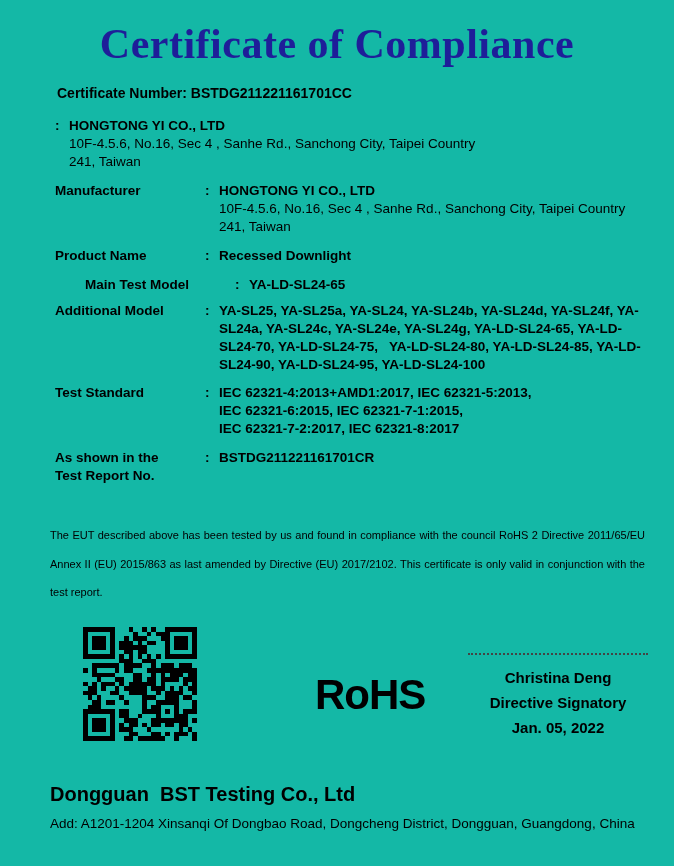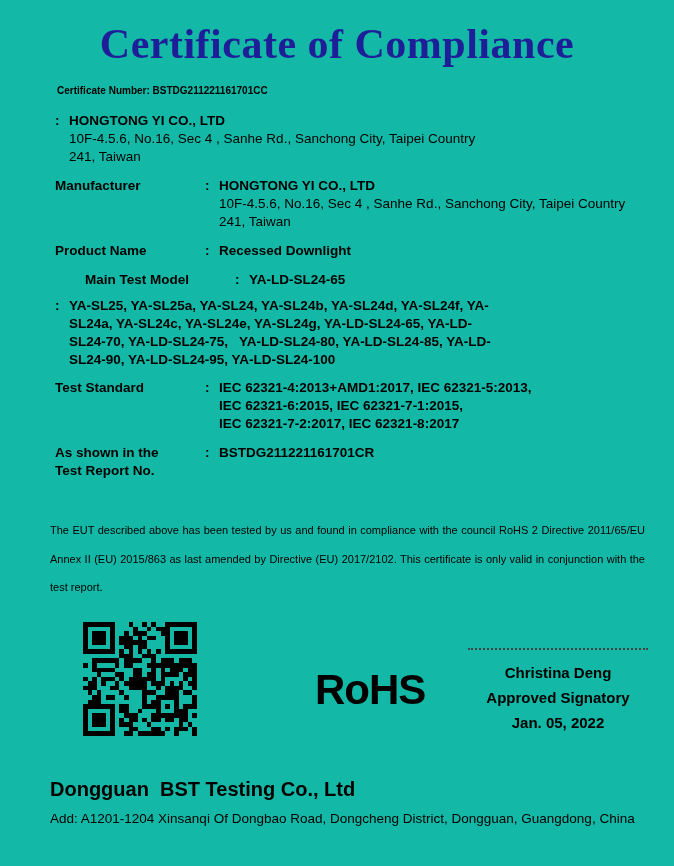--- a/index.html
+++ b/index.html
@@ -15,21 +15,21 @@
     margin:20px 0 0 0;
     text-align:center;
     font-family:"Liberation Serif", serif;
     font-weight:bold;
     font-size:42px;
     letter-spacing:0.5px;
     color:#1e1e99;
   }
   .cert-number{
     margin:17px 0 0 57px;
-    font-size:10px;
+    font-size:14px;
     font-weight:bold;
   }
   .info-table{
     margin:16px 0 0 55px;
     font-size:13.5px;
     line-height:18px;
   }
   .row{display:flex;margin-bottom:11px;}
   .row.tight{margin-bottom:8px;padding-left:30px;}
   .label{
@@ -135,20 +135,21 @@
       <div class="value">Recessed Downlight</div>
     </div>
 
     <div class="row tight">
       <div class="label">Main Test Model</div>
       <div class="colon">:</div>
       <div class="value">YA-LD-SL24-65</div>
     </div>
 
     <div class="row" style="margin-bottom:10px;">
+      <div class="label">Additional Model</div>
       <div class="colon">:</div>
       <div class="value">YA-SL25, YA-SL25a, YA-SL24, YA-SL24b, YA-SL24d, YA-SL24f, YA-
 SL24a, YA-SL24c, YA-SL24e, YA-SL24g, YA-LD-SL24-65, YA-LD-
 SL24-70, YA-LD-SL24-75,   YA-LD-SL24-80, YA-LD-SL24-85, YA-LD-
 SL24-90, YA-LD-SL24-95, YA-LD-SL24-100</div>
     </div>
 
     <div class="row">
       <div class="label">Test Standard</div>
       <div class="colon">:</div>
@@ -509,21 +510,21 @@
         <rect x="15" y="24" width="1" height="1"></rect>
         <rect x="16" y="24" width="1" height="1"></rect>
         <rect x="17" y="24" width="1" height="1"></rect>
         <rect x="20" y="24" width="1" height="1"></rect>
         <rect x="24" y="24" width="1" height="1"></rect>
       </svg>
     <div class="rohs">RoHS</div>
     <div class="signature">
       <div class="sig-line"></div>
       <div>Christina Deng</div>
-      <div>Approved Signatory</div>
+      <div>Directive Signatory</div>
       <div>Jan. 05, 2022</div>
     </div>
   </div>
 
   <div class="footer">
     <div class="footer-company">Dongguan  BST Testing Co., Ltd</div>
     <div class="footer-address">Add: A1201-1204 Xinsanqi Of Dongbao Road, Dongcheng District, Dongguan, Guangdong, China</div>
   </div>
 
 </div>

